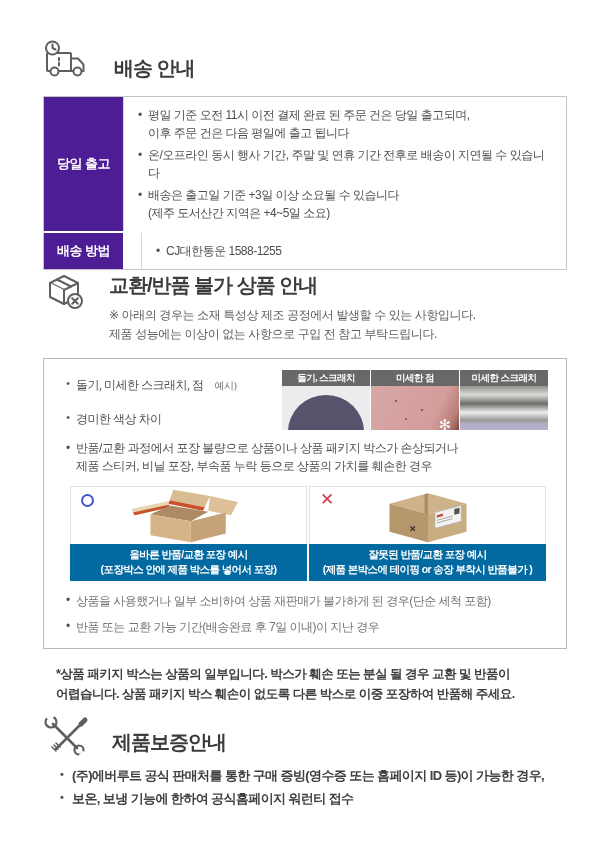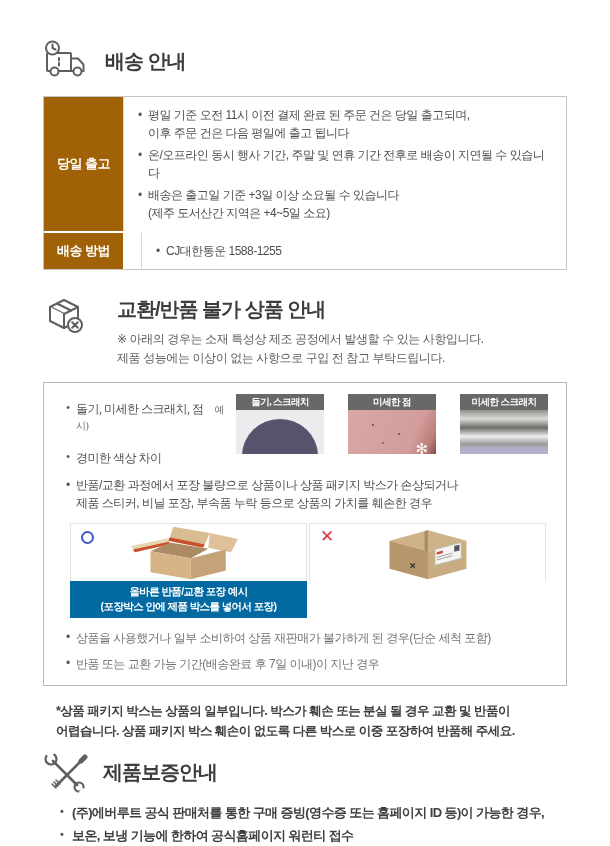--- a/index.html
+++ b/index.html
@@ -1,50 +1,50 @@
 <!DOCTYPE html>
 <html><head>
 <meta charset="utf-8">
 <style>
   * { margin:0; padding:0; box-sizing:border-box; }
   html,body { width:610px; height:846px; background:#ffffff; overflow:hidden;
     font-family:"Liberation Sans","DejaVu Sans",sans-serif; color:#474747; }
   .page { width:610px; height:846px; padding:40px 43px 0 43px; }
 
   
-  .sec-head { display:flex; align-items:center; gap:14px; }
+  .sec-head { display:flex; align-items:flex-end; gap:23px; }
   .sec-icon { flex:0 0 auto; display:block; }
   .sec-title { font-size:20px; font-weight:bold; color:#3c3c3c; letter-spacing:-1px; }
 
   
   .ship-table { border:1px solid #c5c5c5; margin-top:14px; }
   .t-row { display:flex; align-items:stretch; }
   .t-row + .t-row { border-top:2px solid #ffffff;gap:18px; }
-  .t-head { width:79px; background:#a16207; color:#ffffff; font-weight:bold;
+  .t-head { width:79px; background:#4c1d95; color:#ffffff; font-weight:bold;
     font-size:13px; letter-spacing:-0.5px; display:flex; align-items:center; justify-content:center; }
   .t-body { flex:1; padding:9px 12px 9px 13px; font-size:12px; color:#4e4e4e;
     line-height:1.5; letter-spacing:-0.5px; border-left:1px solid #d8d8d8; }
 
   .li { position:relative; padding-left:11px; }
   .li::before { content:"\2022"; position:absolute; left:1px; top:0; color:#555; }
   .li.cont::before { content:""; }
   .li.gap { margin-top:4px; }
 
   
-  .sec2-wrap { display:flex; gap:30px; margin-top:24px; }
+  .sec2-wrap { display:flex; gap:22px; }
   .sec2-right { padding-top:2px; }
   .sec2-notes { margin-top:7px; font-size:12px; color:#5c5c5c; line-height:1.6; letter-spacing:-0.4px; }
 
   
   .nobox { border:1px solid #b8b8b8; margin-top:14px; padding:11px 16px 12px 21px; }
   .box-top { display:flex;font-family:Liberation Serif, serif; }
   .box-top-left { flex:1; padding-top:7px; font-size:12px; color:#4e4e4e; letter-spacing:-0.5px; }
   .box-top-left .li + .li { margin-top:17px; }
   .ex-label { font-size:10px; color:#6b6b6b; margin-left:11px; letter-spacing:-0.5px; }
-  .thumbs { display:flex; gap:24px; margin:0 2px 0 0; }
+  .thumbs { display:flex; gap:1px; margin:0 2px 0 0; }
   .thumb { width:88px; }
   .thumb-label { height:16px; background:#686868; color:#fff; font-size:9.5px; letter-spacing:-0.5px;
     display:flex; align-items:center; justify-content:center; font-weight:bold; }
   .thumb-img { height:44px; position:relative; overflow:hidden; }
   .timg-lid { background:#ececee; }
   .timg-lid::after { content:""; position:absolute; left:6px; right:6px; top:9px; bottom:-22px;
     background:#55546c; border-radius:50% 50% 45% 45% / 65% 65% 35% 35%; }
   .timg-pink { background:linear-gradient(115deg,#d8a7a4 0%,#d29d9a 72%,#b97e78 90%,#7e4a42 100%); }
   .timg-pink::before { content:""; position:absolute; left:24px; top:14px; width:2px; height:2px;
     background:#8c5a55; box-shadow:26px 9px 0 #8c5a55, 10px 18px 0 #9a6660; }
@@ -195,20 +195,24 @@
             <polygon points="16,18 60,30 60,62 16,50" fill="#b6976b"></polygon>
             <polygon points="60,30 104,18 104,50 60,62" fill="#c9ad82"></polygon>
             <polygon points="68,28 98,20 98,38 68,46" fill="#f4f4f2" stroke="#b5b5b5" stroke-width="0.8"></polygon>
             <polygon points="70,31 77,29 77,32 70,34" fill="#c84a3a"></polygon>
             <polygon points="90,24 96,22.5 96,29 90,30.5" fill="#555555"></polygon>
             <line x1="70" y1="37" x2="88" y2="32" stroke="#999999" stroke-width="1"></line>
             <line x1="70" y1="40" x2="88" y2="35" stroke="#999999" stroke-width="1"></line>
             <path d="M40 44 l5 5 M45 44 l-5 5" stroke="#333" stroke-width="1.6"></path>
           </svg>
         </div>
+        <div class="panel-cap">
+          <div>잘못된 반품/교환 포장 예시</div>
+          <div>(제품 본박스에 테이핑 or 송장 부착시 반품불가 )</div>
+        </div>
       </div>
     </div>
 
     <div class="box-bottom">
       <div class="li">상품을 사용했거나 일부 소비하여 상품 재판매가 불가하게 된 경우(단순 세척 포함)</div>
       <div class="li">반품 또는 교환 가능 기간(배송완료 후 7일 이내)이 지난 경우</div>
     </div>
   </div>
 
   <div class="footnote">

